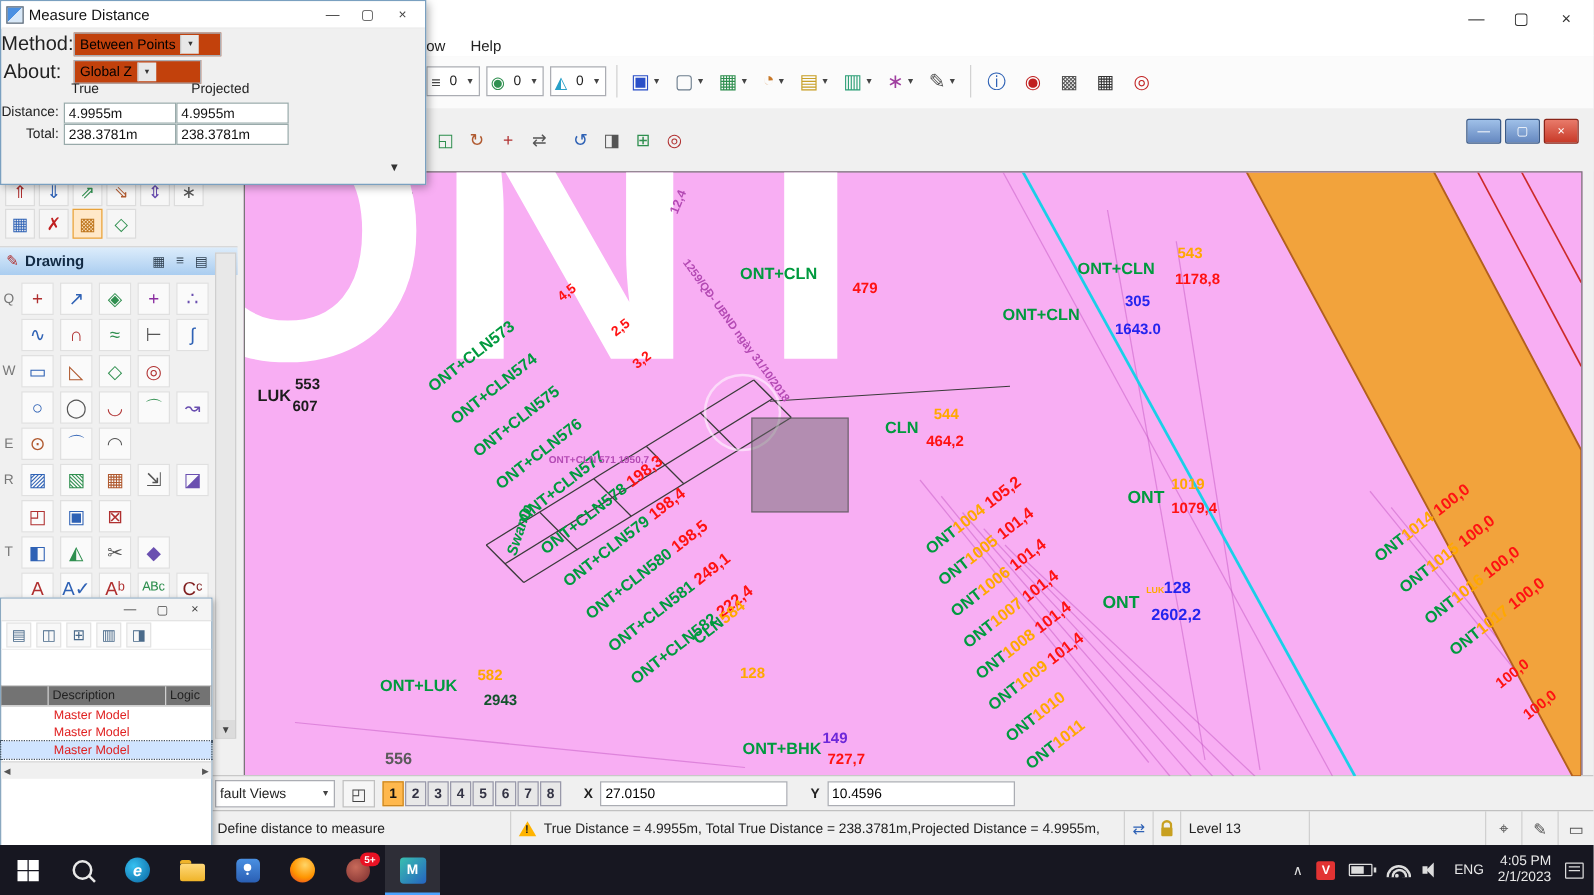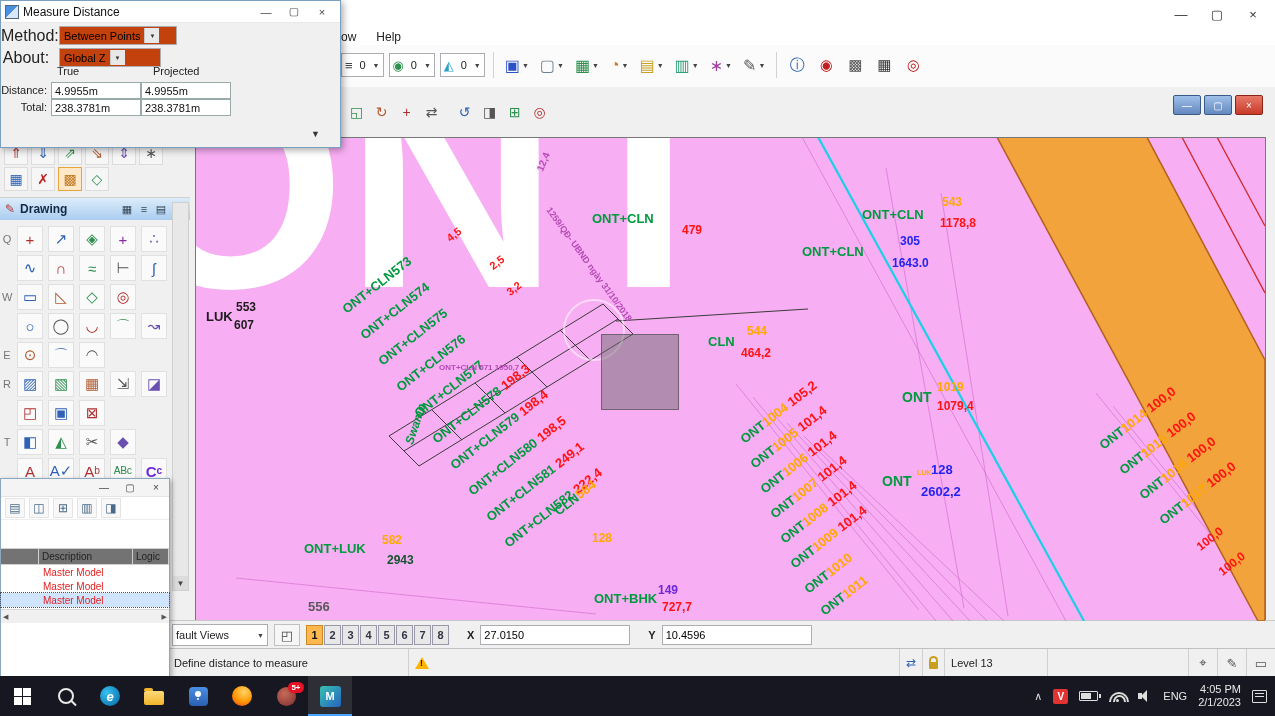--- a/index.html
+++ b/index.html
@@ -333,21 +333,21 @@
           <div class="dpico" style="color: rgb(85, 85, 85);">✂</div>
           <div class="dpico" style="color: rgb(106, 79, 176);">◆</div>
           <div class="dpico" style="visibility: hidden;"></div>
         </div>
         <div class="dprow">
           <span class="dpkey"></span>
           <div class="dpico" style="color: rgb(176, 48, 48);">A</div>
           <div class="dpico" style="color: rgb(47, 98, 181);">A✓</div>
           <div class="dpico" style="color: rgb(176, 48, 48);">Aᵇ</div>
           <div class="dpico" style="color: rgb(47, 143, 79);">ᴬᴮᶜ</div>
-          <div class="dpico" style="color: #6d28d9; font-weight: bold;">Cᶜ</div>
+          <div class="dpico" style="color: #7f1d1d;">Cᶜ</div>
         </div>
       </div>
     <div id="dp-scroll">
       <div id="dp-scrolldown">▼</div>
     </div>
   </div>
 
   <div id="canvas">
     <svg id="mapsvg" width="1069" height="483" viewBox="0 0 1069 483">
       <g stroke="rgba(190,80,190,0.45)" stroke-width="1" fill="none">
@@ -518,20 +518,21 @@
   </div>
 
   <div id="statusbar">
     <div class="sb-cell" id="sb-prompt">
         <span>Define distance to measure</span>
       </div>
     <div class="sb-cell" id="sb-msgcell">
       <span class="warn">
           <span>!</span>
         </span>
+      <span>True Distance = 4.9955m, Total True Distance = 238.3781m,Projected Distance = 4.9955m,</span>
     </div>
     <div class="sb-cell">
         <span id="sb-taskicon">⇄</span>
       </div>
     <div class="sb-cell">
         <span class="lockico"></span>
       </div>
     <div class="sb-cell" style="width:90px">
         <span>Level 13</span>
       </div>

